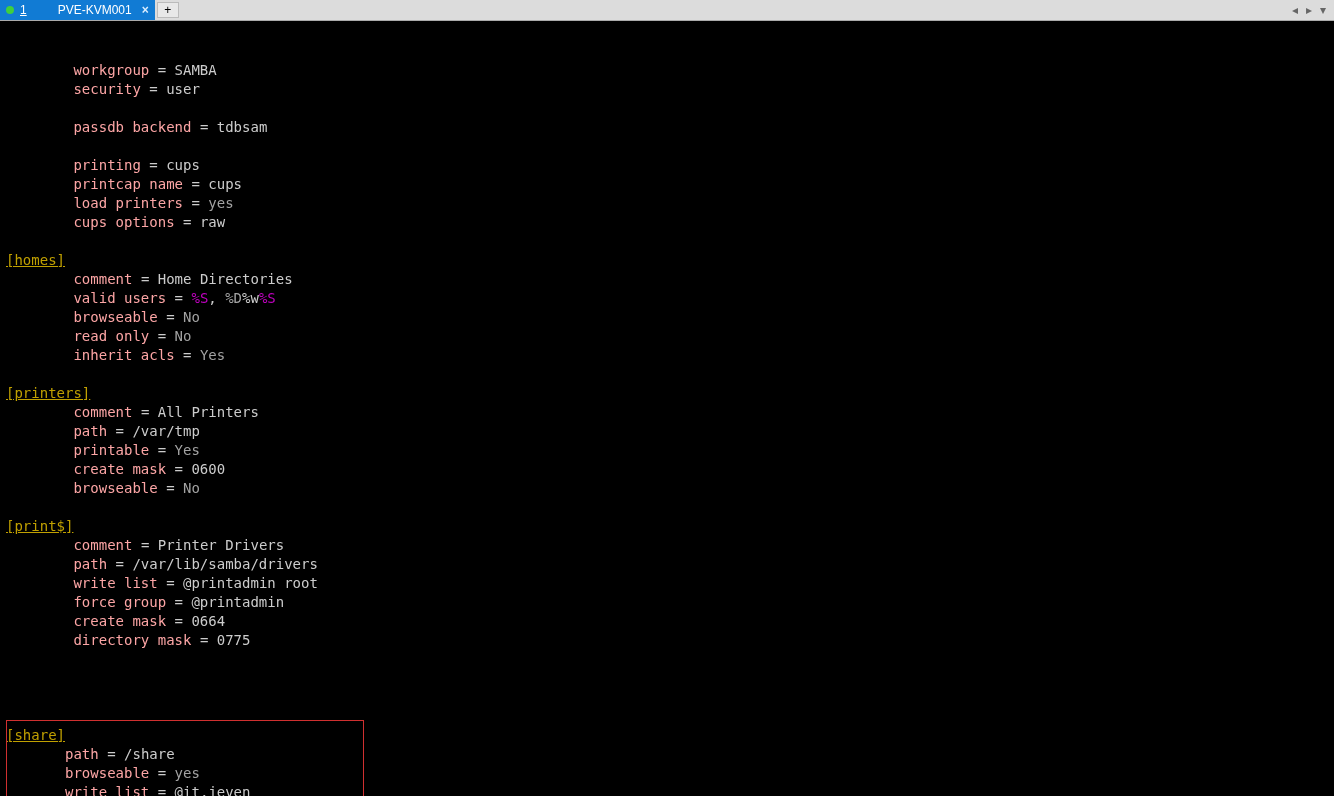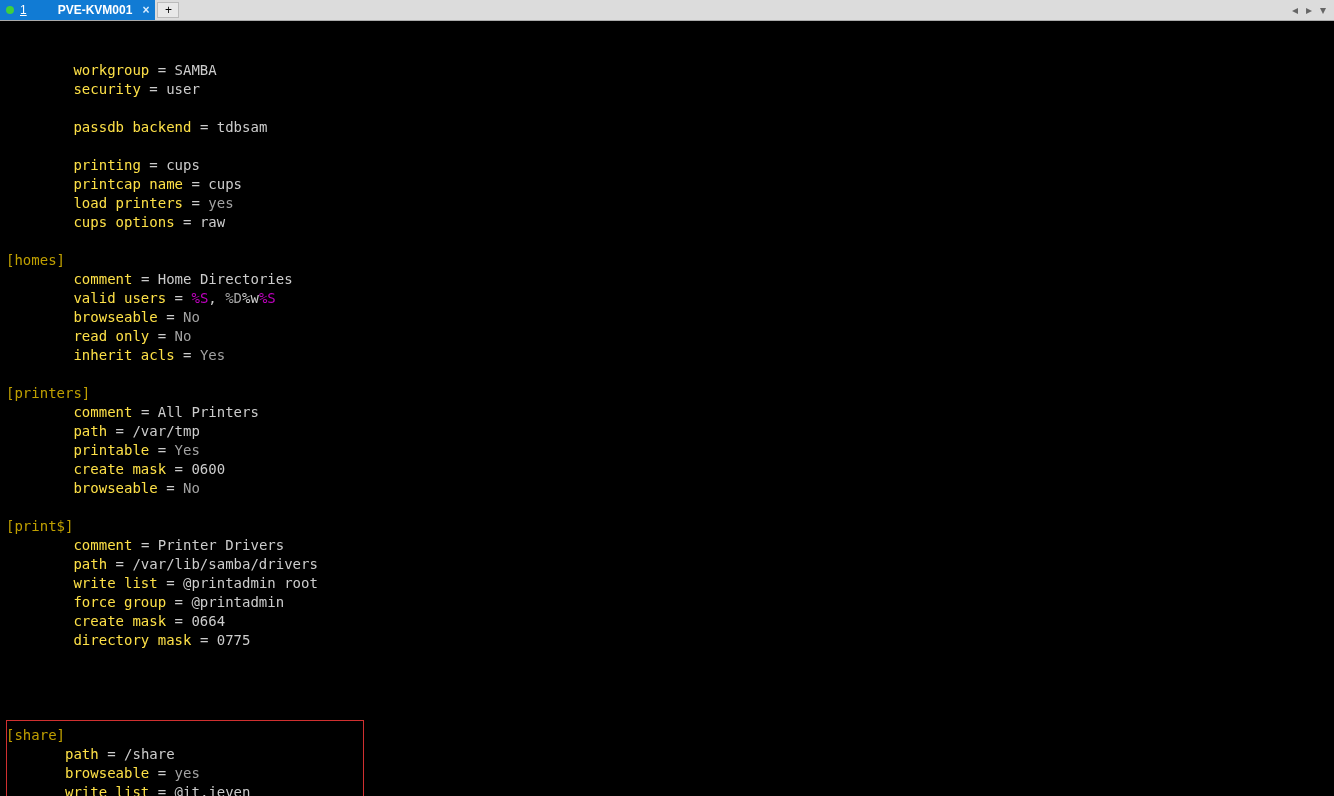--- a/index.html
+++ b/index.html
@@ -6,37 +6,37 @@
   html, body { width: 1334px; height: 796px; overflow: hidden; font-family: "DejaVu Sans Mono", Consolas, monospace; font-size: 14px; background: #dcdcdc; }
   .window { width: 1334px; height: 796px; display: flex; flex-direction: column; background: #000; }
   .tabbar { height: 24px; background: #dcdcdc; display: flex; align-items: stretch; border-bottom: 1px solid #aaa; }
   .tab { display: flex; align-items: center; padding: 0 6px; gap: 6px; background: #117bd4; color: #fff; font-size: 12px; font-family: Tahoma, Arial, sans-serif; }
   .tab .dot { width: 8px; height: 8px; border-radius: 50%; background: #3fcf3f; }
   .tab .close { font-weight: bold; color: #dbeeff; margin-left: 4px; }
   .newtab { width: 22px; display: flex; align-items: center; justify-content: center; background: #e8e8e8; border: 1px solid #bbb; margin: 2px; font-family: Arial; font-size: 12px; }
   .tabbar-right { margin-left: auto; display: flex; align-items: center; gap: 8px; padding-right: 8px; color: #666; font-family: Arial; font-size: 12px; }
   .term { flex: 1; background: #000; color: #ccc; padding: 2px 6px 0 6px; line-height: 19px; white-space: pre; position: relative; }
   .row { display: block; height: 19px; }
-  .k-green   { color: #fde047; }
-  .k-yellow  { color: #c0a000; }
+  .k-green   { color: #fca5a5; }
+  .k-yellow  { color: #c0a000; text-decoration: underline; }
   .k-white   { color: #cccccc; text-align: right; }
   .k-red     { color: #a3a3a3; }
   .k-magenta { color: #c000c0; }
   .highlight-box { position: absolute; border: 1px solid #d03030; left: 6px; top: 699px; width: 358px; height: 104px; pointer-events: none; }
 </style>
 </head>
 <body>
 
 <div class="window">
 
   <div class="tabbar">
     <div class="tab">
       <span class="dot"></span>
       <span style="text-decoration: underline;">1</span>
-      <span style="font-weight:700;padding-left:25px;">PVE-KVM001</span>
+      <span style="font-weight:400;padding-left:25px;">PVE-KVM001</span>
       <span class="close">×</span>
     </div>
     <div class="newtab">+</div>
     <div class="tabbar-right">
       <span>◂</span>
       <span>▸</span>
       <span>▾</span>
     </div>
   </div>
 

